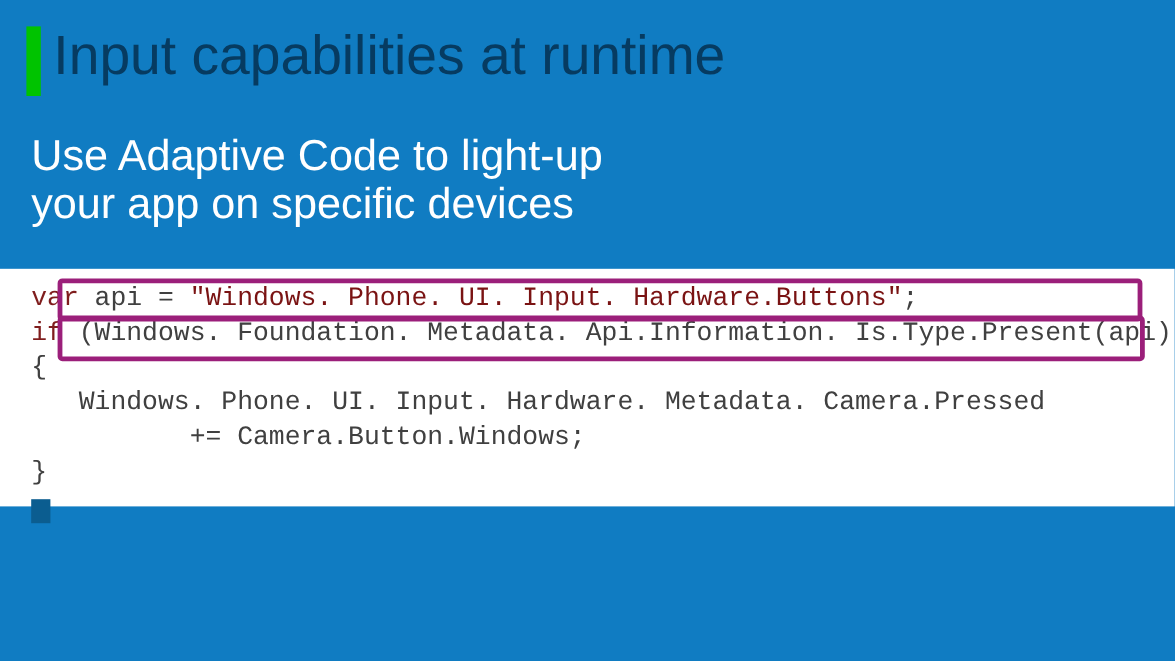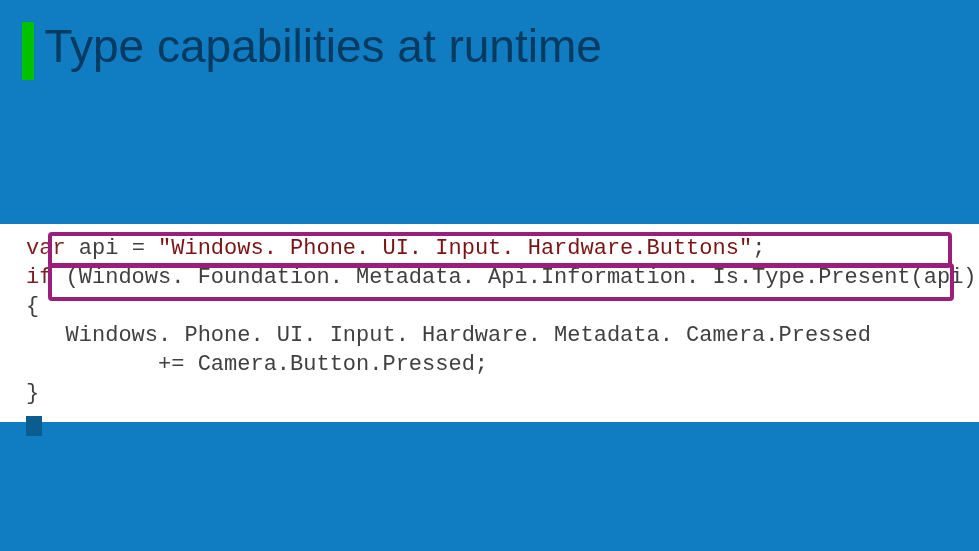--- a/index.html
+++ b/index.html
@@ -82,30 +82,34 @@
     background: #0b5d90;
   }
 </style>
 </head>
 <body>
 
 <div class="slide">
 
   <div class="title-wrap">
     <span class="title-bar"></span>
-    <span class="title">Type capabilities at runtime</span>
+    <span class="title">Input capabilities at runtime</span>
   </div>
 
+  <div class="subtitle">
+    <div>Use Adaptive Code to light-up</div>
+    <div>your app on specific devices</div>
+  </div>
 
   <div class="code-panel">
 <pre class="code"><span class="tok-kw">var</span><span class="tok-default"> api </span><span class="tok-default">= </span><span class="tok-str">"Windows. Phone. UI. Input. Hardware.Buttons"</span><span class="tok-default">;</span>
 <span class="tok-kw">if</span><span class="tok-default"> (Windows. Foundation. Metadata. Api.Information. Is.Type.Present(api))</span>
 <span class="tok-default">{</span>
 <span class="tok-default">   Windows. Phone. UI. Input. Hardware. Metadata. Camera.Pressed</span>
-<span class="tok-default">          += Camera.Button.Pressed;</span>
+<span class="tok-default">          += Camera.Button.Windows;</span>
 <span class="tok-default">}</span></pre>
   </div>
 
   <div class="highlight-box hl-line1"></div>
   <div class="highlight-box hl-line2"></div>
 
   <div class="end-marker"></div>
 </div>
 
 </body></html>

